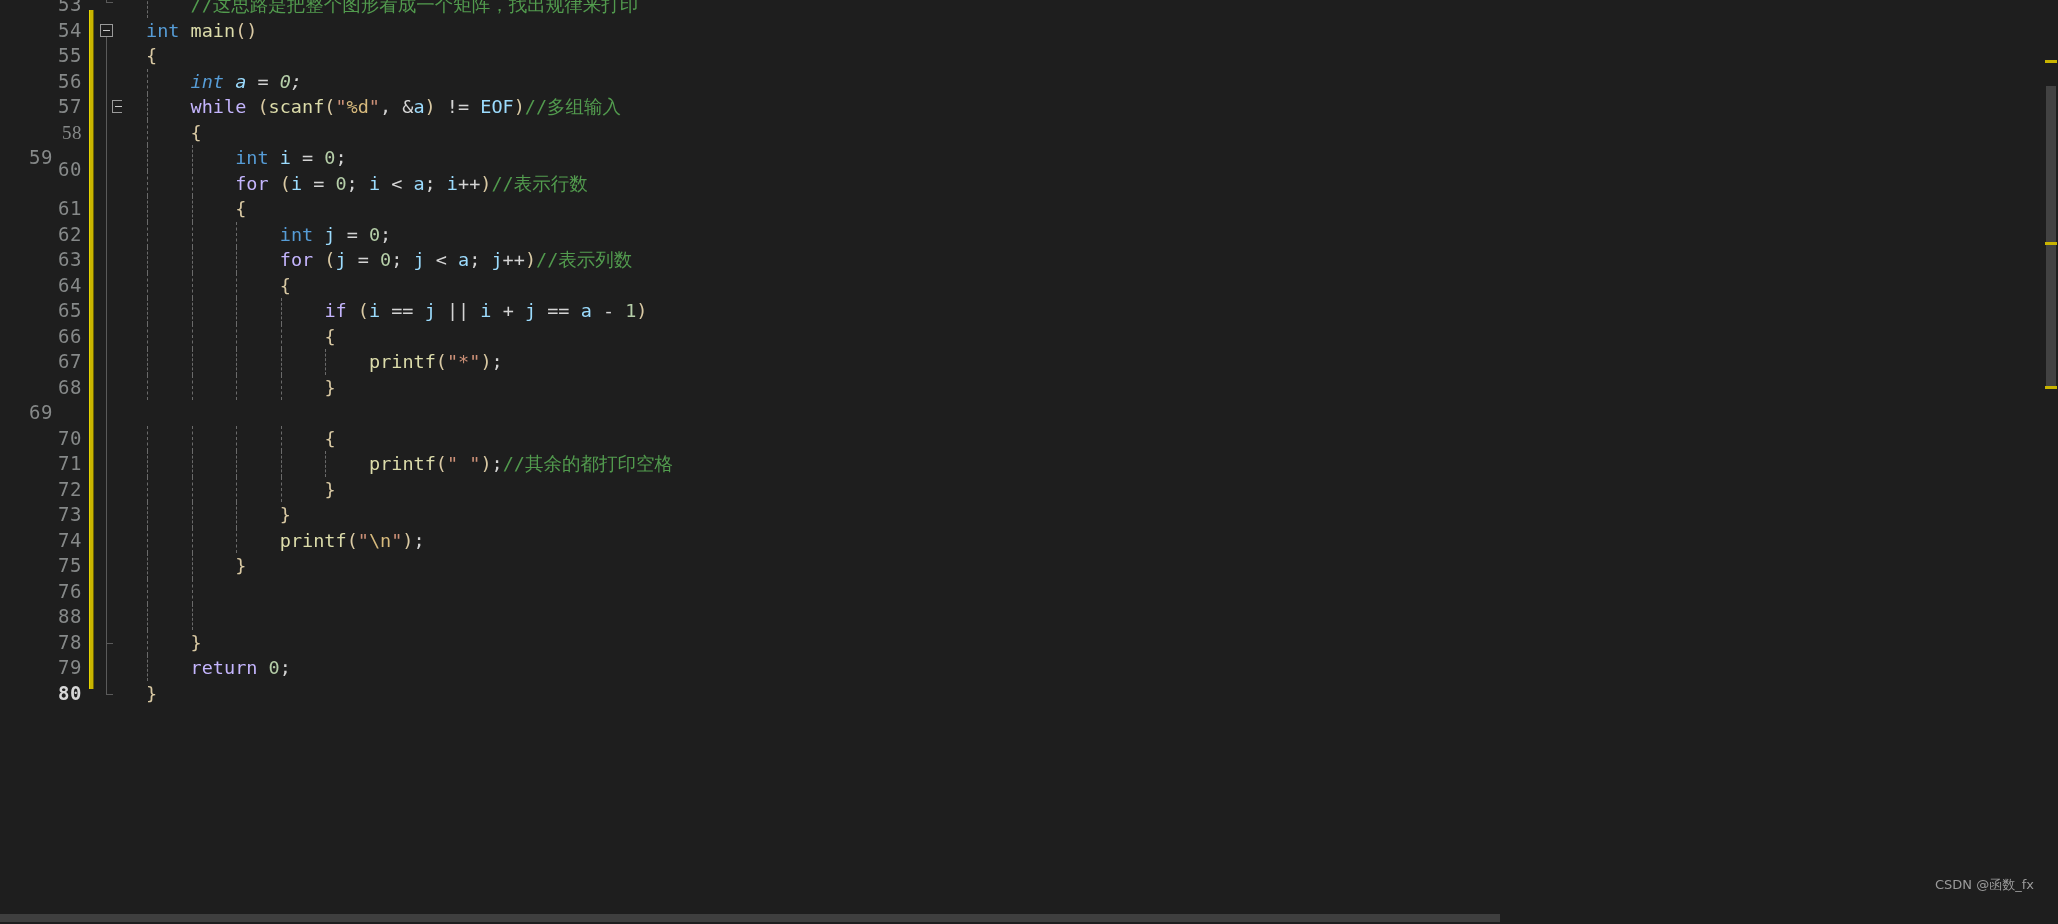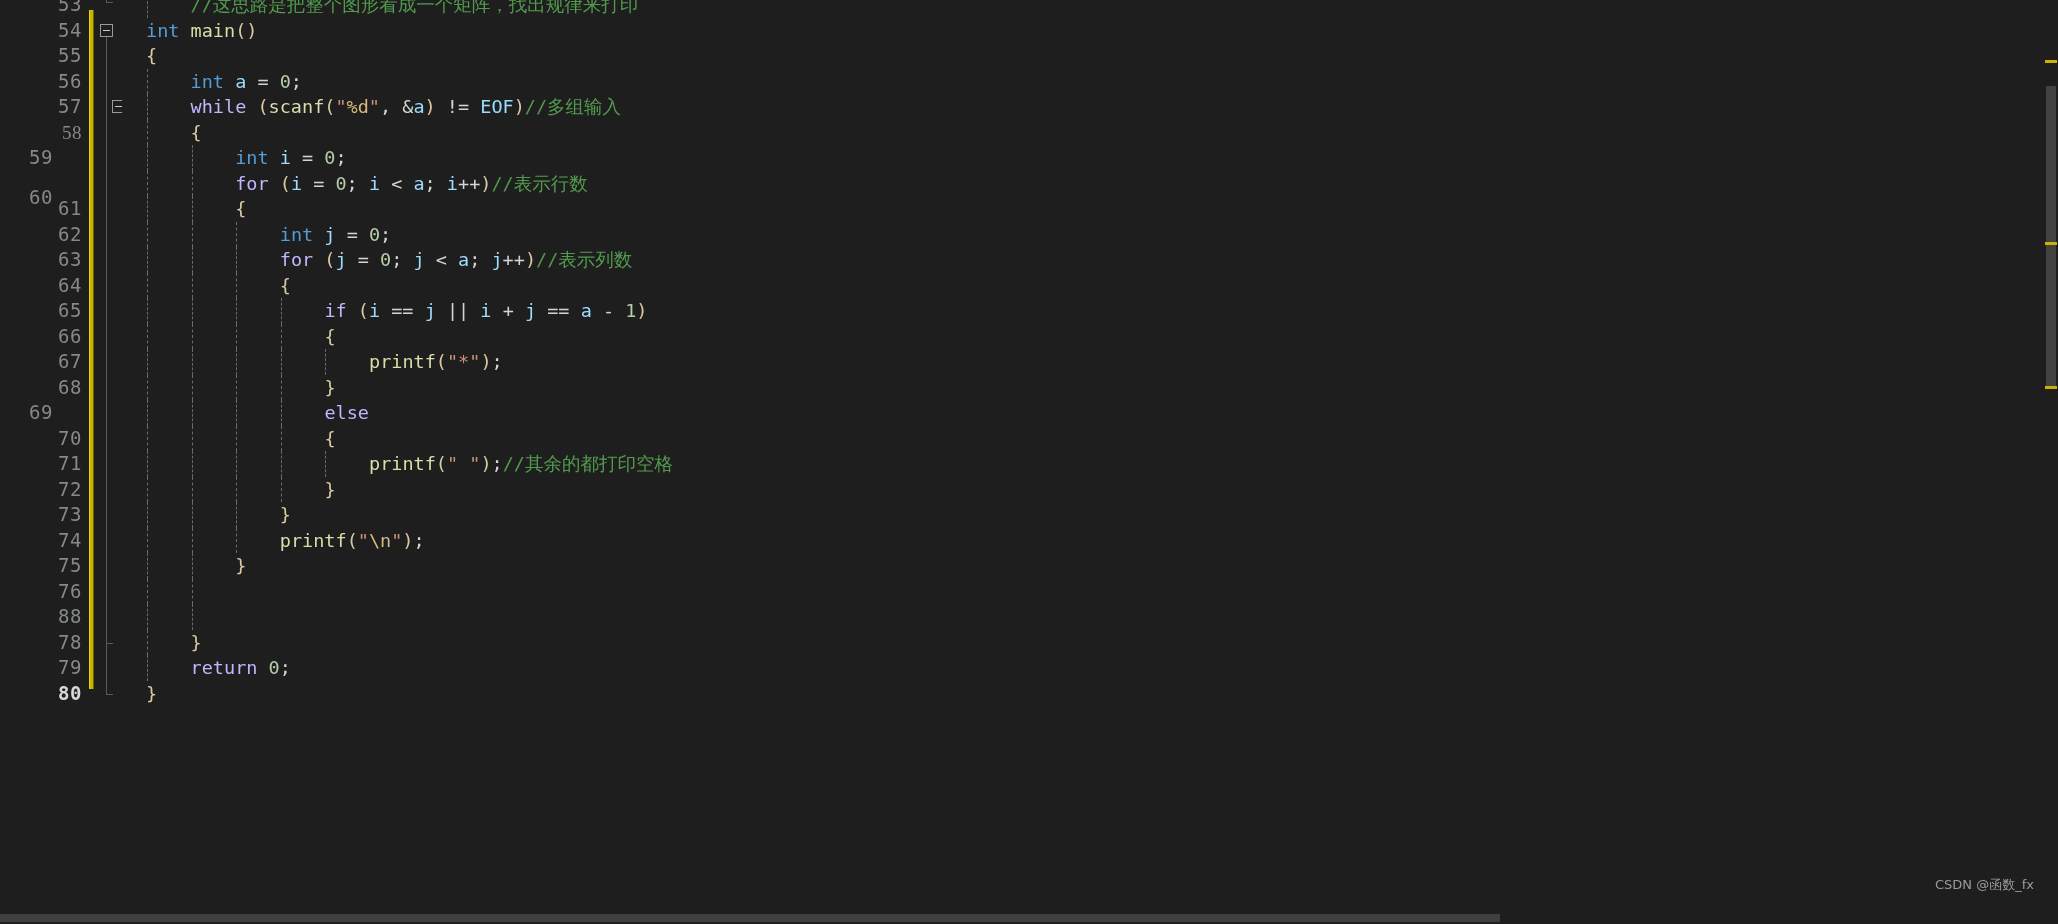--- a/index.html
+++ b/index.html
@@ -201,21 +201,21 @@
 <div id="editor">
 
   <div id="gutter">
       <div class="gutter-row" style="position: absolute; top: -8px; right: 0px; width: 96px;">53</div>
       <div class="gutter-row" style="position: absolute; top: 17.5px; right: 0px; width: 96px;">54</div>
       <div class="gutter-row" style="position: absolute; top: 43px; right: 0px; width: 96px;">55</div>
       <div class="gutter-row" style="position: absolute; top: 68.5px; right: 0px; width: 96px;">56</div>
       <div class="gutter-row" style="position: absolute; top: 94px; right: 0px; width: 96px;">57</div>
       <div class="gutter-row" style="position: absolute; top: 119.5px; right: 0px; width: 96px; font-family: Liberation Serif, serif;">58</div>
       <div class="gutter-row" style="position: absolute; top: 145px; right: 0px; width: 96px; text-align: center;">59</div>
-      <div class="gutter-row" style="position: absolute; top: 185px; right: 0px; width: 96px; text-align: center;">60</div>
+      <div class="gutter-row" style="position: absolute; top: 157px; right: 0px; width: 96px;">60</div>
       <div class="gutter-row" style="position: absolute; top: 196px; right: 0px; width: 96px;">61</div>
       <div class="gutter-row" style="position: absolute; top: 221.5px; right: 0px; width: 96px;">62</div>
       <div class="gutter-row" style="position: absolute; top: 247px; right: 0px; width: 96px;">63</div>
       <div class="gutter-row" style="position: absolute; top: 272.5px; right: 0px; width: 96px;">64</div>
       <div class="gutter-row" style="position: absolute; top: 298px; right: 0px; width: 96px;">65</div>
       <div class="gutter-row" style="position: absolute; top: 323.5px; right: 0px; width: 96px;">66</div>
       <div class="gutter-row" style="position: absolute; top: 349px; right: 0px; width: 96px;">67</div>
       <div class="gutter-row" style="position: absolute; top: 374.5px; right: 0px; width: 96px;">68</div>
       <div class="gutter-row" style="position: absolute; top: 400px; right: 0px; width: 96px; text-align: center;">69</div>
       <div class="gutter-row" style="position: absolute; top: 425.5px; right: 0px; width: 96px;">70</div>
@@ -245,34 +245,33 @@
       <div class="fold-line" style="top: 113px; height: 529.5px; left: 10px;"></div>
       <div class="fold-endcap" style="top: 642.5px; left: 10px;"></div>
       <div class="fold-endcap" style="top: 2px; left: 10px;"></div>
       <div class="fold-line" style="top: 0px; height: 3px; left: 10px;"></div>
     </div>
 
   <div id="codearea">
       <div class="code-row" style="position: absolute; top: -8px; left: 0px; width: 100%;"><div class="iguide" style="left: 25px;"></div><span class="code-text" style="padding-left: 68.6px;"><span class="t-cmt">//这思路是把整个图形看成一个矩阵，找出规律来打印</span></span></div>
       <div class="code-row" style="position: absolute; top: 17.5px; left: 0px; width: 100%;"><span class="code-text" style="padding-left: 24px;"><span class="t-type">int</span><span class="t-plain"> </span><span class="t-fn">main</span><span class="t-paren">()</span></span></div>
       <div class="code-row" style="position: absolute; top: 43px; left: 0px; width: 100%;"><span class="code-text" style="padding-left: 24px;"><span class="t-brace">{</span></span></div>
-      <div class="code-row" style="position: absolute; top: 68.5px; left: 0px; width: 100%;"><div class="iguide" style="left: 25px;"></div><span class="code-text" style="padding-left: 68.6px;"><span class="t-type">int</span><span class="t-plain"> </span><span class="t-var">a</span><span class="t-punct"> = </span><span class="t-num">0</span><span class="t-punct">;</span></span></div>
+      <div class="code-row" style="position: absolute; top: 68.5px; left: 0px; width: 100%; font-style: italic;"><div class="iguide" style="left: 25px;"></div><span class="code-text" style="padding-left: 68.6px;"><span class="t-type">int</span><span class="t-plain"> </span><span class="t-var">a</span><span class="t-punct"> = </span><span class="t-num">0</span><span class="t-punct">;</span></span></div>
       <div class="code-row" style="position: absolute; top: 94px; left: 0px; width: 100%;"><div class="iguide" style="left: 25px;"></div><span class="code-text" style="padding-left: 68.6px;"><span class="t-key">while</span><span class="t-plain"> </span><span class="t-paren">(</span><span class="t-fn">scanf</span><span class="t-paren">(</span><span class="t-str">"</span><span class="t-fmt">%d</span><span class="t-str">"</span><span class="t-punct">, </span><span class="t-punct">&amp;</span><span class="t-var">a</span><span class="t-paren">)</span><span class="t-punct"> != </span><span class="t-var">EOF</span><span class="t-paren">)</span><span class="t-cmt">//多组输入</span></span></div>
       <div class="code-row" style="position: absolute; top: 119.5px; left: 0px; width: 100%;"><div class="iguide" style="left: 25px;"></div><span class="code-text" style="padding-left: 68.6px;"><span class="t-brace">{</span></span></div>
       <div class="code-row" style="position: absolute; top: 145px; left: 0px; width: 100%;"><div class="iguide" style="left: 25px;"></div><div class="iguide" style="left: 69.6px;"></div><span class="code-text" style="padding-left: 113.2px;"><span class="t-type">int</span><span class="t-plain"> </span><span class="t-var">i</span><span class="t-punct"> = </span><span class="t-num">0</span><span class="t-punct">;</span></span></div>
       <div class="code-row" style="position: absolute; top: 170.5px; left: 0px; width: 100%;"><div class="iguide" style="left: 25px;"></div><div class="iguide" style="left: 69.6px;"></div><span class="code-text" style="padding-left: 113.2px;"><span class="t-key">for</span><span class="t-plain"> </span><span class="t-paren">(</span><span class="t-var">i</span><span class="t-punct"> = </span><span class="t-num">0</span><span class="t-punct">; </span><span class="t-var">i</span><span class="t-punct"> &lt; </span><span class="t-var">a</span><span class="t-punct">; </span><span class="t-var">i</span><span class="t-punct">++</span><span class="t-paren">)</span><span class="t-cmt">//表示行数</span></span></div>
       <div class="code-row" style="position: absolute; top: 196px; left: 0px; width: 100%;"><div class="iguide" style="left: 25px;"></div><div class="iguide" style="left: 69.6px;"></div><span class="code-text" style="padding-left: 113.2px;"><span class="t-brace">{</span></span></div>
       <div class="code-row" style="position: absolute; top: 221.5px; left: 0px; width: 100%;"><div class="iguide" style="left: 25px;"></div><div class="iguide" style="left: 69.6px;"></div><div class="iguide" style="left: 114.2px;"></div><span class="code-text" style="padding-left: 157.8px;"><span class="t-type">int</span><span class="t-plain"> </span><span class="t-var">j</span><span class="t-punct"> = </span><span class="t-num">0</span><span class="t-punct">;</span></span></div>
       <div class="code-row" style="position: absolute; top: 247px; left: 0px; width: 100%;"><div class="iguide" style="left: 25px;"></div><div class="iguide" style="left: 69.6px;"></div><div class="iguide" style="left: 114.2px;"></div><span class="code-text" style="padding-left: 157.8px;"><span class="t-key">for</span><span class="t-plain"> </span><span class="t-paren">(</span><span class="t-var">j</span><span class="t-punct"> = </span><span class="t-num">0</span><span class="t-punct">; </span><span class="t-var">j</span><span class="t-punct"> &lt; </span><span class="t-var">a</span><span class="t-punct">; </span><span class="t-var">j</span><span class="t-punct">++</span><span class="t-paren">)</span><span class="t-cmt">//表示列数</span></span></div>
       <div class="code-row" style="position: absolute; top: 272.5px; left: 0px; width: 100%;"><div class="iguide" style="left: 25px;"></div><div class="iguide" style="left: 69.6px;"></div><div class="iguide" style="left: 114.2px;"></div><span class="code-text" style="padding-left: 157.8px;"><span class="t-brace">{</span></span></div>
       <div class="code-row" style="position: absolute; top: 298px; left: 0px; width: 100%;"><div class="iguide" style="left: 25px;"></div><div class="iguide" style="left: 69.6px;"></div><div class="iguide" style="left: 114.2px;"></div><div class="iguide" style="left: 158.8px;"></div><span class="code-text" style="padding-left: 202.4px;"><span class="t-key">if</span><span class="t-plain"> </span><span class="t-paren">(</span><span class="t-var">i</span><span class="t-punct"> == </span><span class="t-var">j</span><span class="t-punct"> || </span><span class="t-var">i</span><span class="t-punct"> + </span><span class="t-var">j</span><span class="t-punct"> == </span><span class="t-var">a</span><span class="t-punct"> - </span><span class="t-num">1</span><span class="t-paren">)</span></span></div>
       <div class="code-row" style="position: absolute; top: 323.5px; left: 0px; width: 100%;"><div class="iguide" style="left: 25px;"></div><div class="iguide" style="left: 69.6px;"></div><div class="iguide" style="left: 114.2px;"></div><div class="iguide" style="left: 158.8px;"></div><span class="code-text" style="padding-left: 202.4px;"><span class="t-brace">{</span></span></div>
       <div class="code-row" style="position: absolute; top: 349px; left: 0px; width: 100%;"><div class="iguide" style="left: 25px;"></div><div class="iguide" style="left: 69.6px;"></div><div class="iguide" style="left: 114.2px;"></div><div class="iguide" style="left: 158.8px;"></div><div class="iguide" style="left: 203.4px;"></div><span class="code-text" style="padding-left: 247px;"><span class="t-fn">printf</span><span class="t-paren">(</span><span class="t-str">"*"</span><span class="t-paren">)</span><span class="t-punct">;</span></span></div>
       <div class="code-row" style="position: absolute; top: 374.5px; left: 0px; width: 100%;"><div class="iguide" style="left: 25px;"></div><div class="iguide" style="left: 69.6px;"></div><div class="iguide" style="left: 114.2px;"></div><div class="iguide" style="left: 158.8px;"></div><span class="code-text" style="padding-left: 202.4px;"><span class="t-brace">}</span></span></div>
-      <div class="code-row" style="position: absolute; top: 400px; left: 0px; width: 100%;"><div class="iguide" style="left: 25px;"></div><div class="iguide" style="left: 69.6px;"></div><div class="iguide" style="left: 114.2px;"></div><div class="iguide" style="left: 158.8px;"></div><span class="code-text" style="padding-left: 202.4px;"><span class="t-key">else</span></span></div>
       <div class="code-row" style="position: absolute; top: 425.5px; left: 0px; width: 100%;"><div class="iguide" style="left: 25px;"></div><div class="iguide" style="left: 69.6px;"></div><div class="iguide" style="left: 114.2px;"></div><div class="iguide" style="left: 158.8px;"></div><span class="code-text" style="padding-left: 202.4px;"><span class="t-brace">{</span></span></div>
       <div class="code-row" style="position: absolute; top: 451px; left: 0px; width: 100%;"><div class="iguide" style="left: 25px;"></div><div class="iguide" style="left: 69.6px;"></div><div class="iguide" style="left: 114.2px;"></div><div class="iguide" style="left: 158.8px;"></div><div class="iguide" style="left: 203.4px;"></div><span class="code-text" style="padding-left: 247px;"><span class="t-fn">printf</span><span class="t-paren">(</span><span class="t-str">" "</span><span class="t-paren">)</span><span class="t-punct">;</span><span class="t-cmt">//其余的都打印空格</span></span></div>
       <div class="code-row" style="position: absolute; top: 476.5px; left: 0px; width: 100%;"><div class="iguide" style="left: 25px;"></div><div class="iguide" style="left: 69.6px;"></div><div class="iguide" style="left: 114.2px;"></div><div class="iguide" style="left: 158.8px;"></div><span class="code-text" style="padding-left: 202.4px;"><span class="t-brace">}</span></span></div>
       <div class="code-row" style="position: absolute; top: 502px; left: 0px; width: 100%;"><div class="iguide" style="left: 25px;"></div><div class="iguide" style="left: 69.6px;"></div><div class="iguide" style="left: 114.2px;"></div><span class="code-text" style="padding-left: 157.8px;"><span class="t-brace">}</span></span></div>
       <div class="code-row" style="position: absolute; top: 527.5px; left: 0px; width: 100%;"><div class="iguide" style="left: 25px;"></div><div class="iguide" style="left: 69.6px;"></div><div class="iguide" style="left: 114.2px;"></div><span class="code-text" style="padding-left: 157.8px;"><span class="t-fn">printf</span><span class="t-paren">(</span><span class="t-str">"</span><span class="t-fmt">\n</span><span class="t-str">"</span><span class="t-paren">)</span><span class="t-punct">;</span></span></div>
       <div class="code-row" style="position: absolute; top: 553px; left: 0px; width: 100%;"><div class="iguide" style="left: 25px;"></div><div class="iguide" style="left: 69.6px;"></div><span class="code-text" style="padding-left: 113.2px;"><span class="t-brace">}</span></span></div>
       <div class="code-row" style="position: absolute; top: 578.5px; left: 0px; width: 100%;"><div class="iguide" style="left: 25px;"></div><div class="iguide" style="left: 69.6px;"></div><span class="code-text" style="padding-left: 113.2px;"></span></div>
       <div class="code-row" style="position: absolute; top: 604px; left: 0px; width: 100%;"><div class="iguide" style="left: 25px;"></div><div class="iguide" style="left: 69.6px;"></div><span class="code-text" style="padding-left: 113.2px;"></span></div>
       <div class="code-row" style="position: absolute; top: 629.5px; left: 0px; width: 100%;"><div class="iguide" style="left: 25px;"></div><span class="code-text" style="padding-left: 68.6px;"><span class="t-brace">}</span></span></div>
       <div class="code-row" style="position: absolute; top: 655px; left: 0px; width: 100%;"><div class="iguide" style="left: 25px;"></div><span class="code-text" style="padding-left: 68.6px;"><span class="t-key">return</span><span class="t-plain"> </span><span class="t-num">0</span><span class="t-punct">;</span></span></div>

